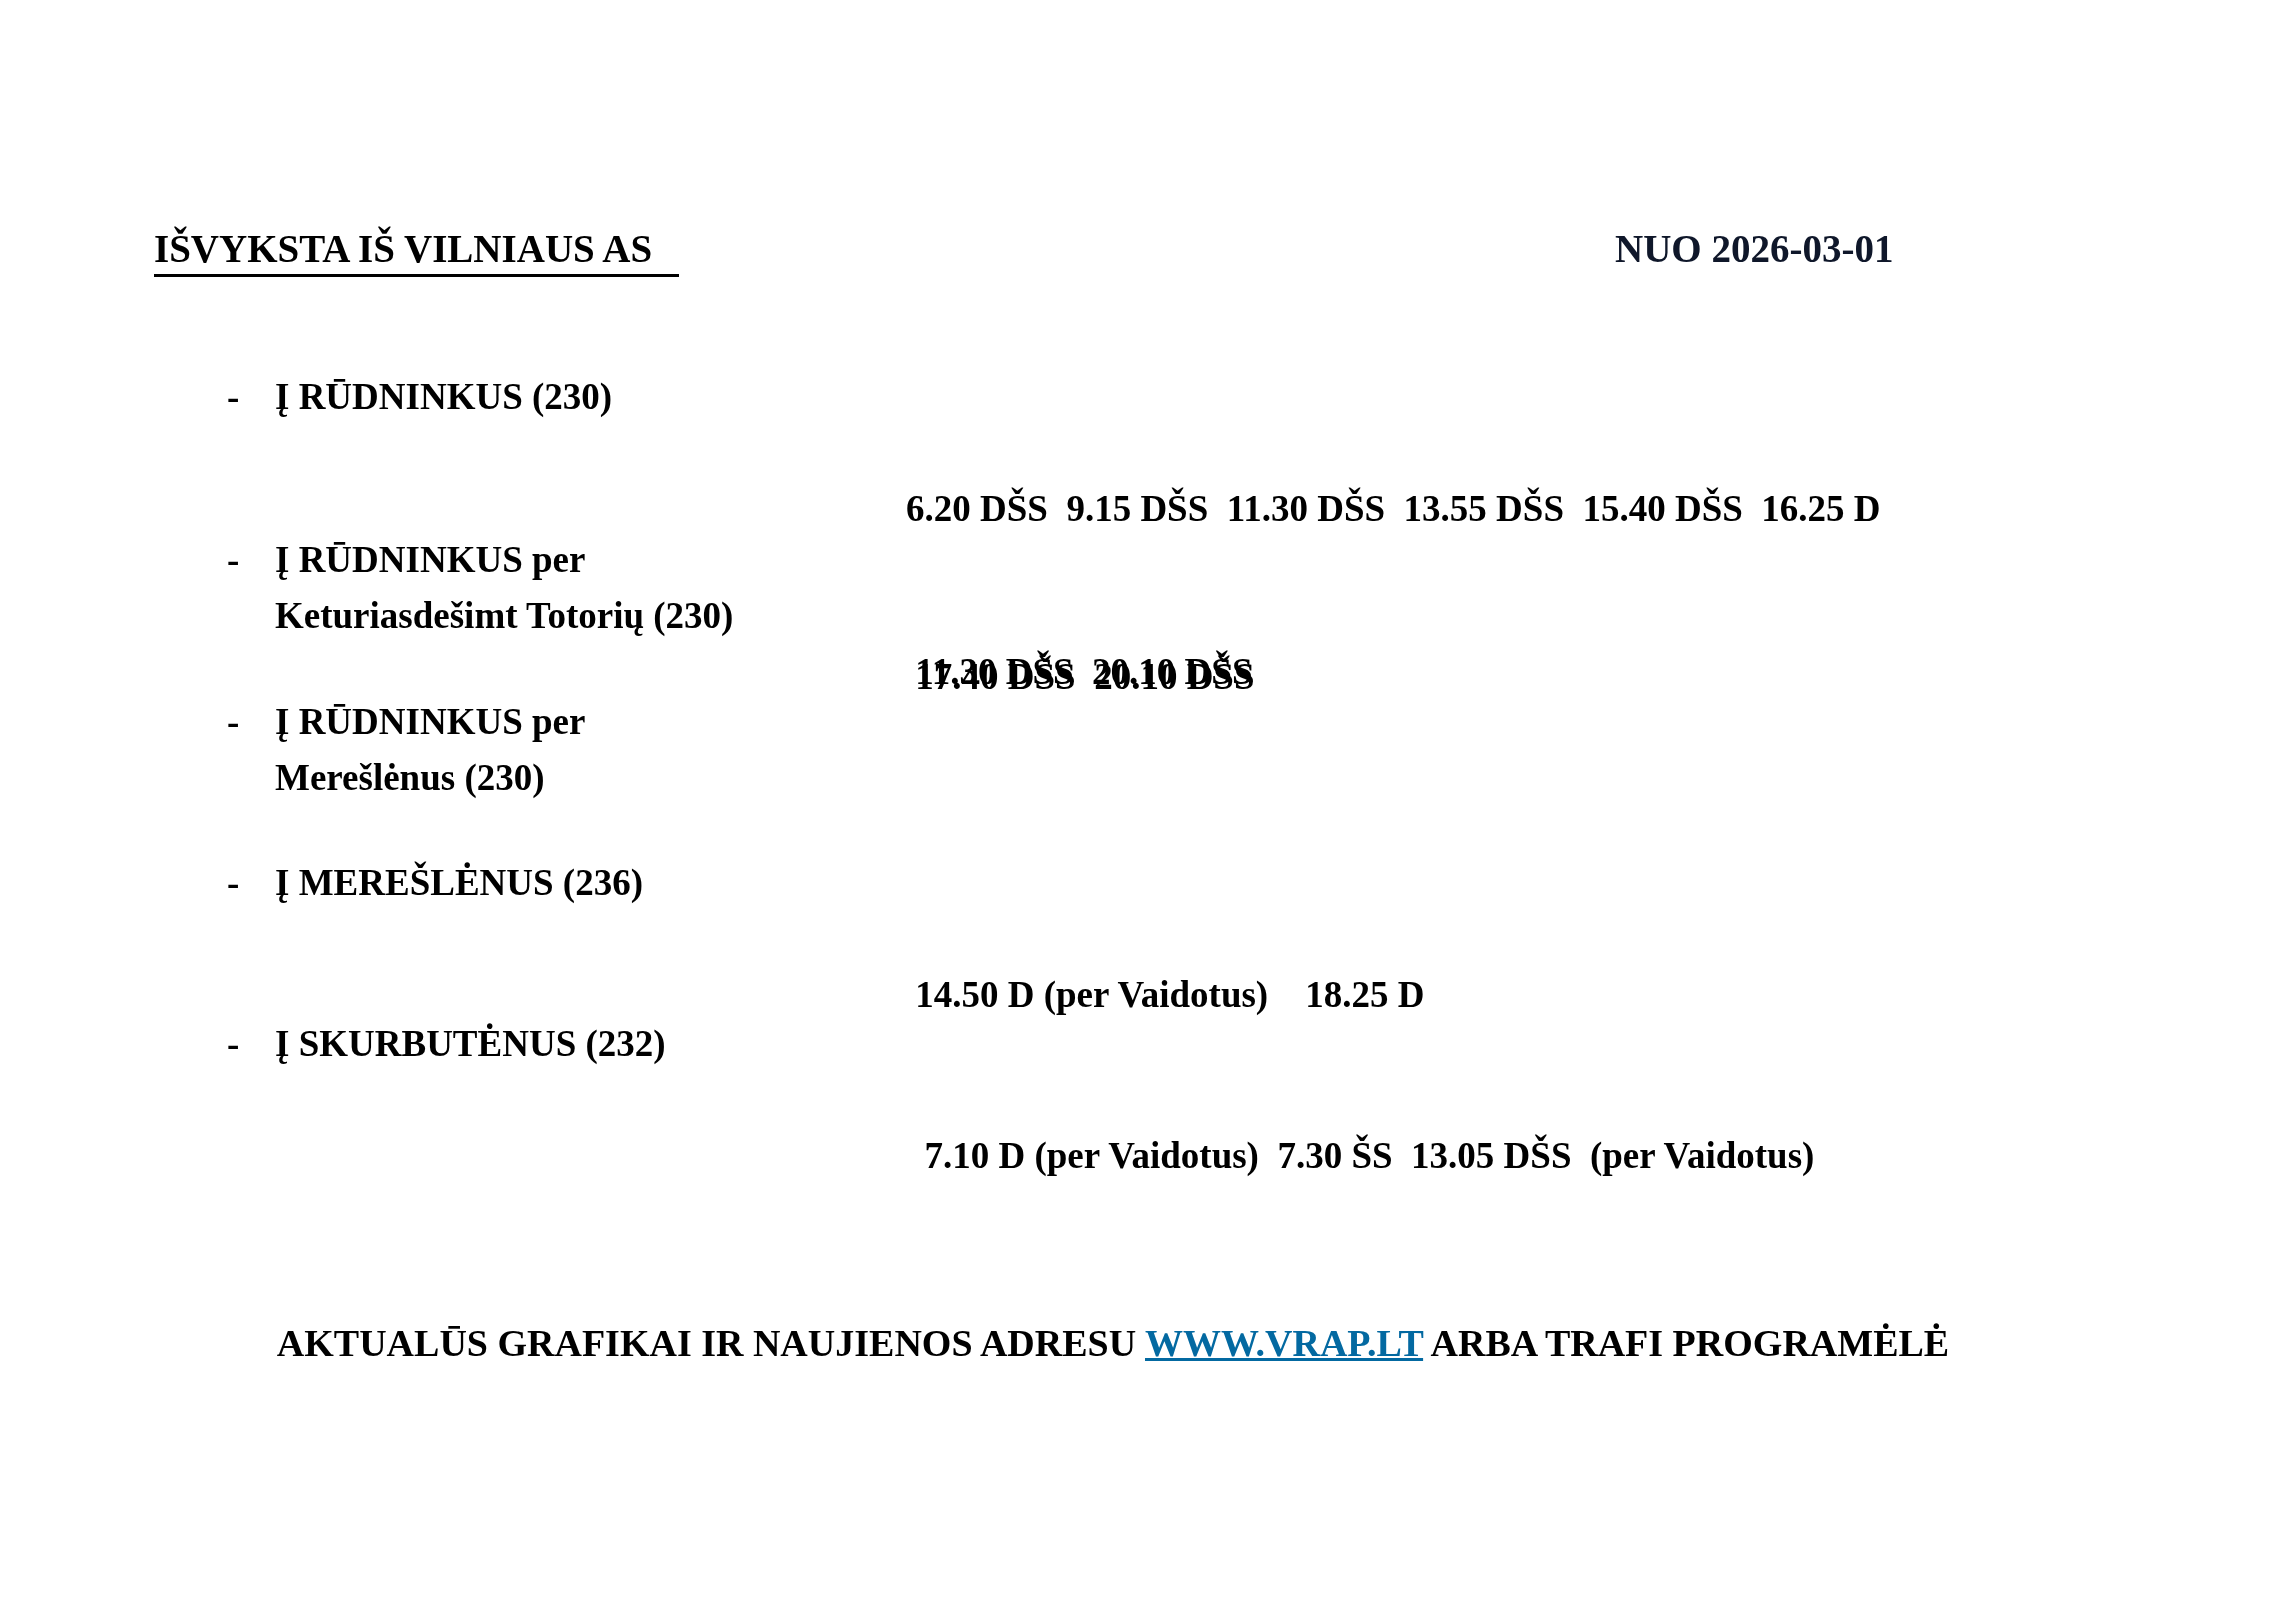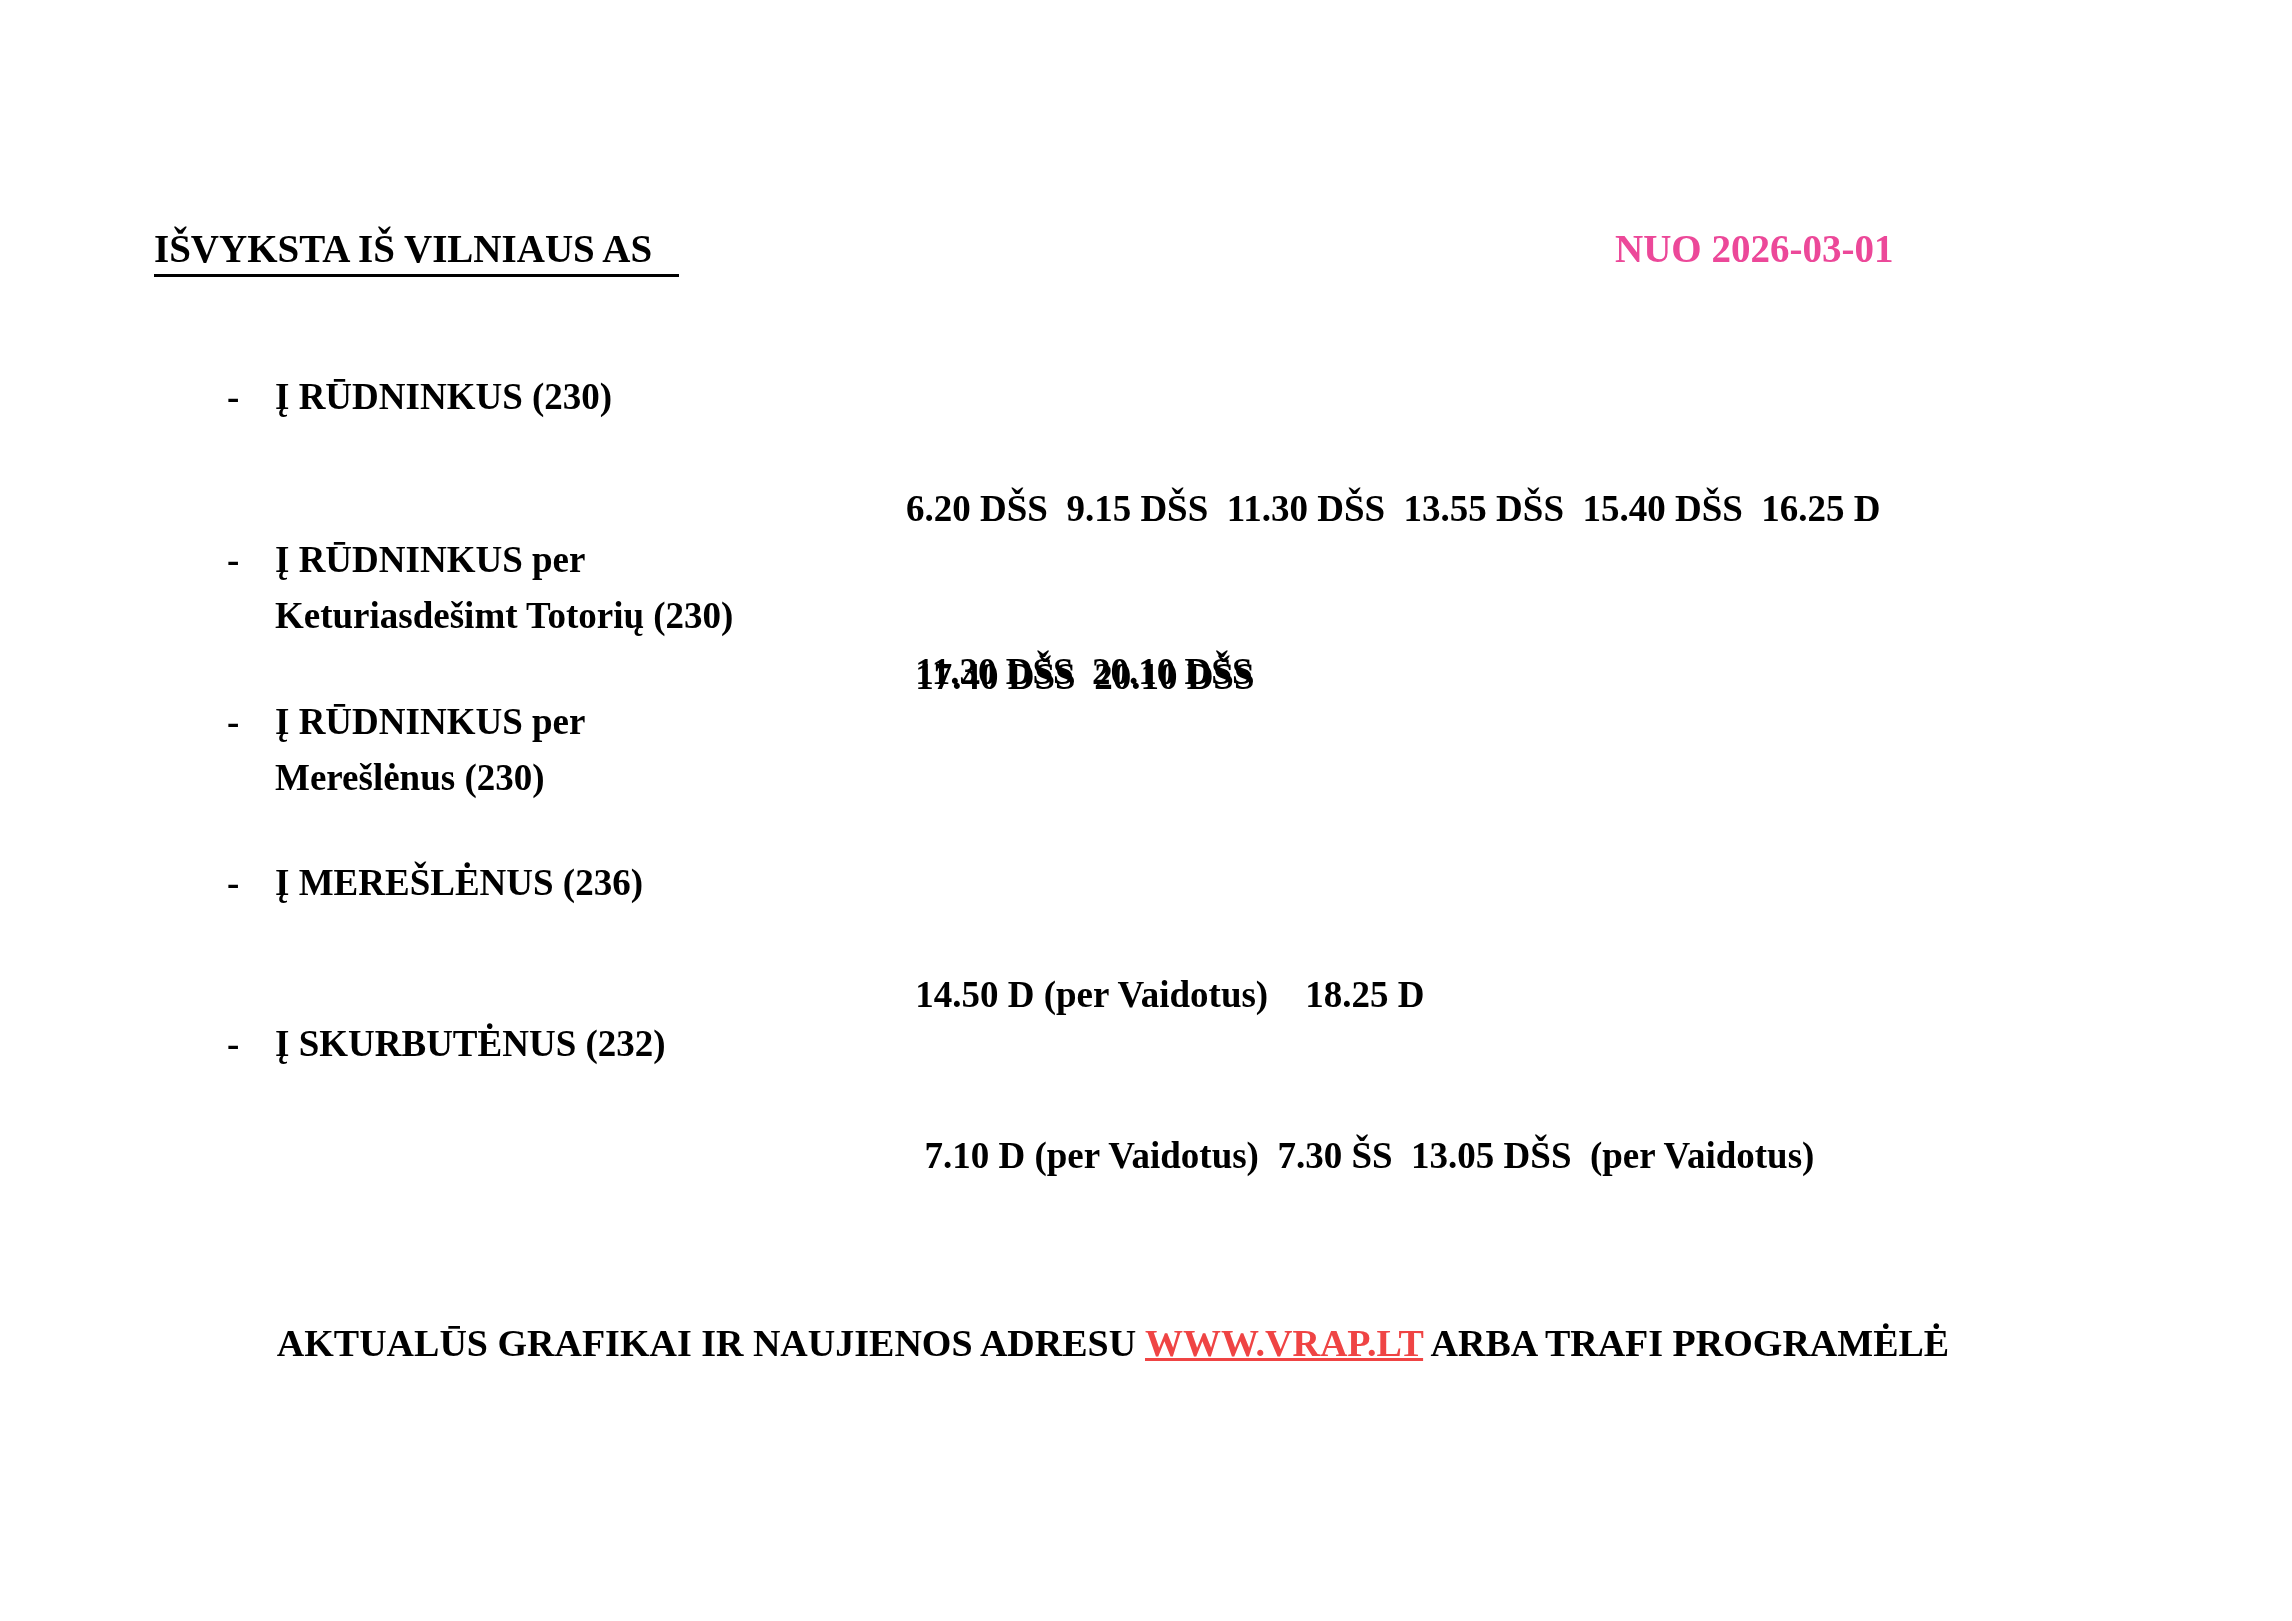--- a/index.html
+++ b/index.html
@@ -20,21 +20,21 @@
     padding:0 27px 3.6px 0;
     white-space:nowrap;
   }
   .hdr-subtitle {
     position:absolute; left:940px; top:227px;
     font-size:39px; line-height:43px; white-space:nowrap;
   }
   .hdr-date {
     position:absolute; left:1615px; top:227px;
     font-size:39px; line-height:43px; white-space:nowrap;
-    color:#ec4899;
+    color:#0f172a;
   }
   
   .route-row {
     position:absolute; left:227px; right:27px;
     display:flex; align-items:flex-start;
     font-size:37px; line-height:56px;
   }
   .route-row .bullet { width:48px; flex:0 0 48px; }
   .route-row .dest   { width:631px; flex:0 0 631px; }
   .route-row .times  { flex:1 1 auto; white-space:pre-wrap;font-family:Liberation Serif, serif; }
@@ -45,21 +45,21 @@
     position:absolute; top:1265px; left:0; width:2192px;
     text-align:center; font-size:36px; line-height:47px;
     white-space:pre-wrap;
   }
   .info {
     position:absolute; top:1318px; left:0; width:2226px;
     text-align:center; font-size:38px; line-height:50px;
     white-space:pre-wrap;
   }
   .info a, .site-link {
-    color:#ef4444;
+    color:#0369a1;
     text-decoration:underline;
     text-decoration-thickness:2.7px;
     cursor:pointer;
   }
 </style>
 </head>
 <body>
 
 <div class="page">
 

